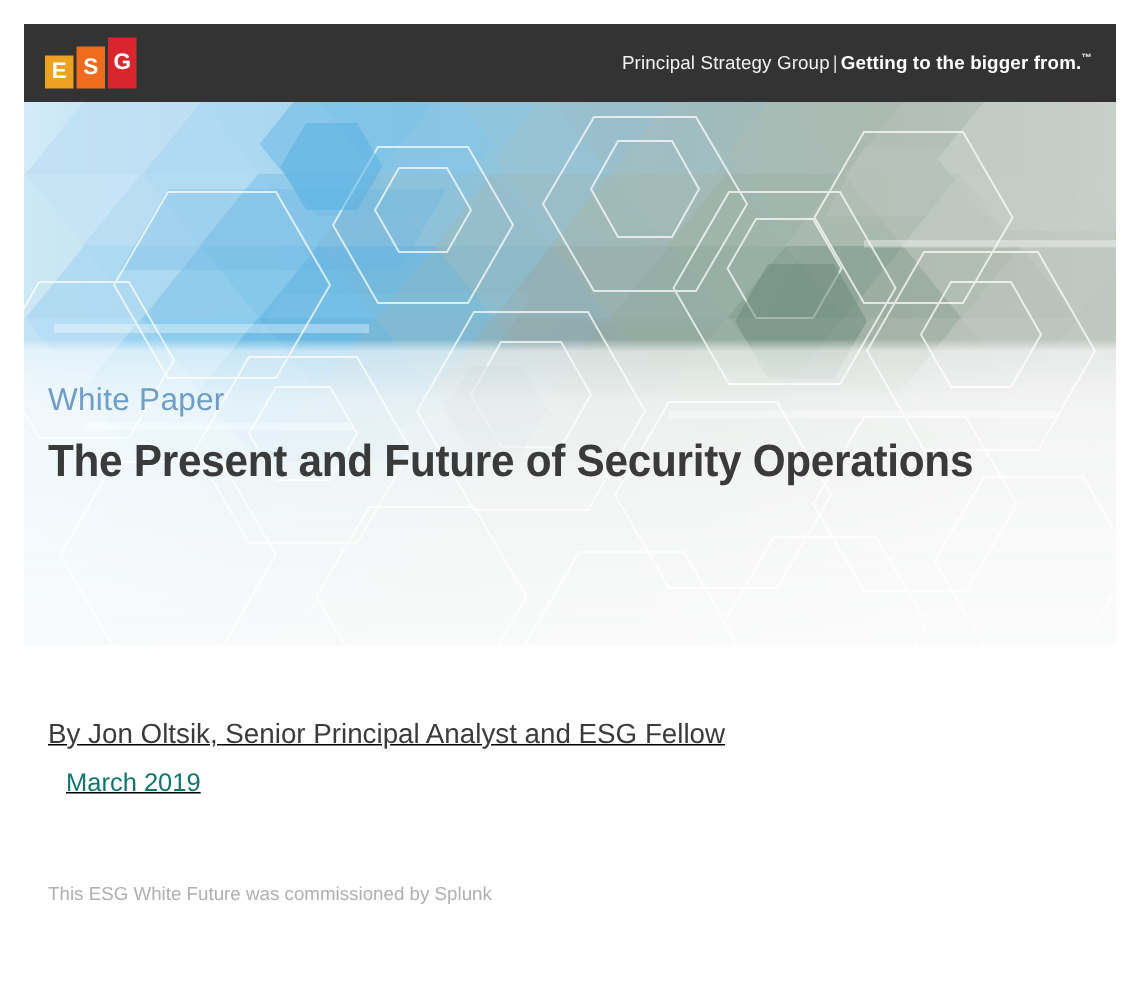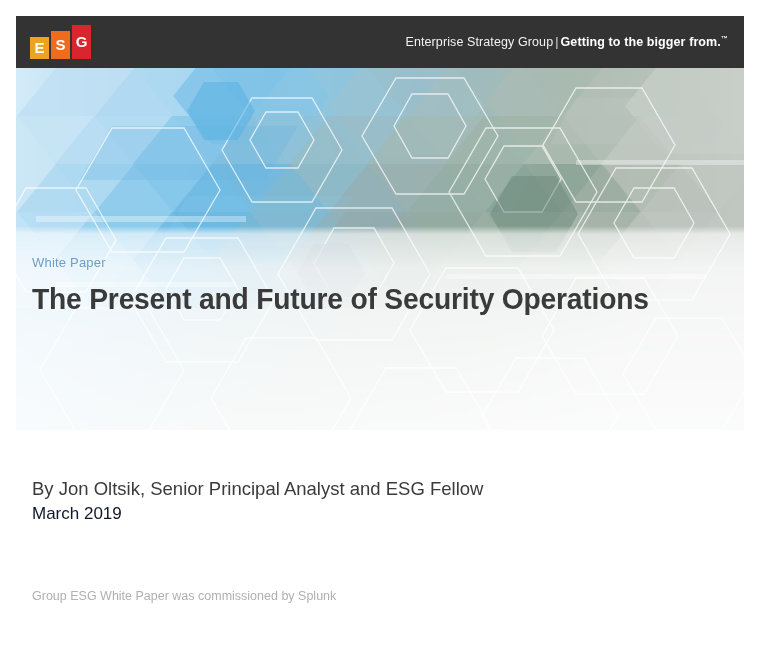--- a/index.html
+++ b/index.html
@@ -120,21 +120,21 @@
   
   .title-block {
     position: absolute;
     left: 32px;
     top: 255px;
     width: 690px;
     z-index: 5;
   }
   .kicker {
     color: #6e9ec7;
-    font-size: 13px;
+    font-size: 21px;
     font-weight: normal;
     letter-spacing: 0.2px;
     margin: 0 0 12px 0;
     font-family: "Liberation Sans", sans-serif;
   }
   .doc-title {
     color: #3a3a3a;
     font-size: 30px;
     font-weight: bold;
     letter-spacing: -0.2px;
@@ -144,31 +144,32 @@
     transform-origin: left center;
     font-family: "Liberation Sans", sans-serif;
   }
 
   
   .author-block {
     position: absolute;
     left: 32px;
     top: 478px;
     width: 690px;
+    text-decoration: underline;
   }
   .author-line {
     color: #3b3b3b;
     font-size: 18.5px;
     margin: 0 0 4px 0;
     font-family: "Liberation Sans", sans-serif;
   }
   .date-line {
-    color: #0f172a;
+    color: #0f766e;
     font-size: 17px;
-    margin: 0;
+    margin: 12px;
     font-family: "Liberation Sans", sans-serif;
   }
 
   
   .disclaimer {
     position: absolute;
     left: 32px;
     top: 586px;
     width: 600px;
     color: #b0b0b0;
@@ -185,21 +186,21 @@
 
   <div class="header-bar">
 
     <div class="logo">
       <span class="logo-bar b1">E</span>
       <span class="logo-bar b2">S</span>
       <span class="logo-bar b3">G</span>
     </div>
 
     <div class="header-tagline">
-      <span>Enterprise Strategy Group</span><span class="sep">|</span><span class="bold">Getting to the bigger from.</span><span class="tm">™</span>
+      <span>Principal Strategy Group</span><span class="sep">|</span><span class="bold">Getting to the bigger from.</span><span class="tm">™</span>
     </div>
 
   </div>
 
   <div class="hero">
     <svg viewBox="0 0 728 362" preserveAspectRatio="none">
       <defs>
         <linearGradient id="bgGrad" x1="0" y1="0" x2="1" y2="0.35">
           <stop offset="0%" stop-color="#c7e4f4"></stop>
           <stop offset="22%" stop-color="#a9d6ef"></stop>
@@ -320,16 +321,16 @@
     <div class="kicker">White Paper</div>
     <h1 class="doc-title">The Present and Future of Security Operations</h1>
   </div>
 
   <div class="author-block">
     <div class="author-line">By Jon Oltsik, Senior Principal Analyst and ESG Fellow</div>
     <div class="date-line">March 2019</div>
   </div>
 
   <div class="disclaimer">
-    <p>Group ESG White Paper was commissioned by Splunk</p>
+    <p>This ESG White Future was commissioned by Splunk</p>
   </div>
 
 </div>
 
 </body></html>

